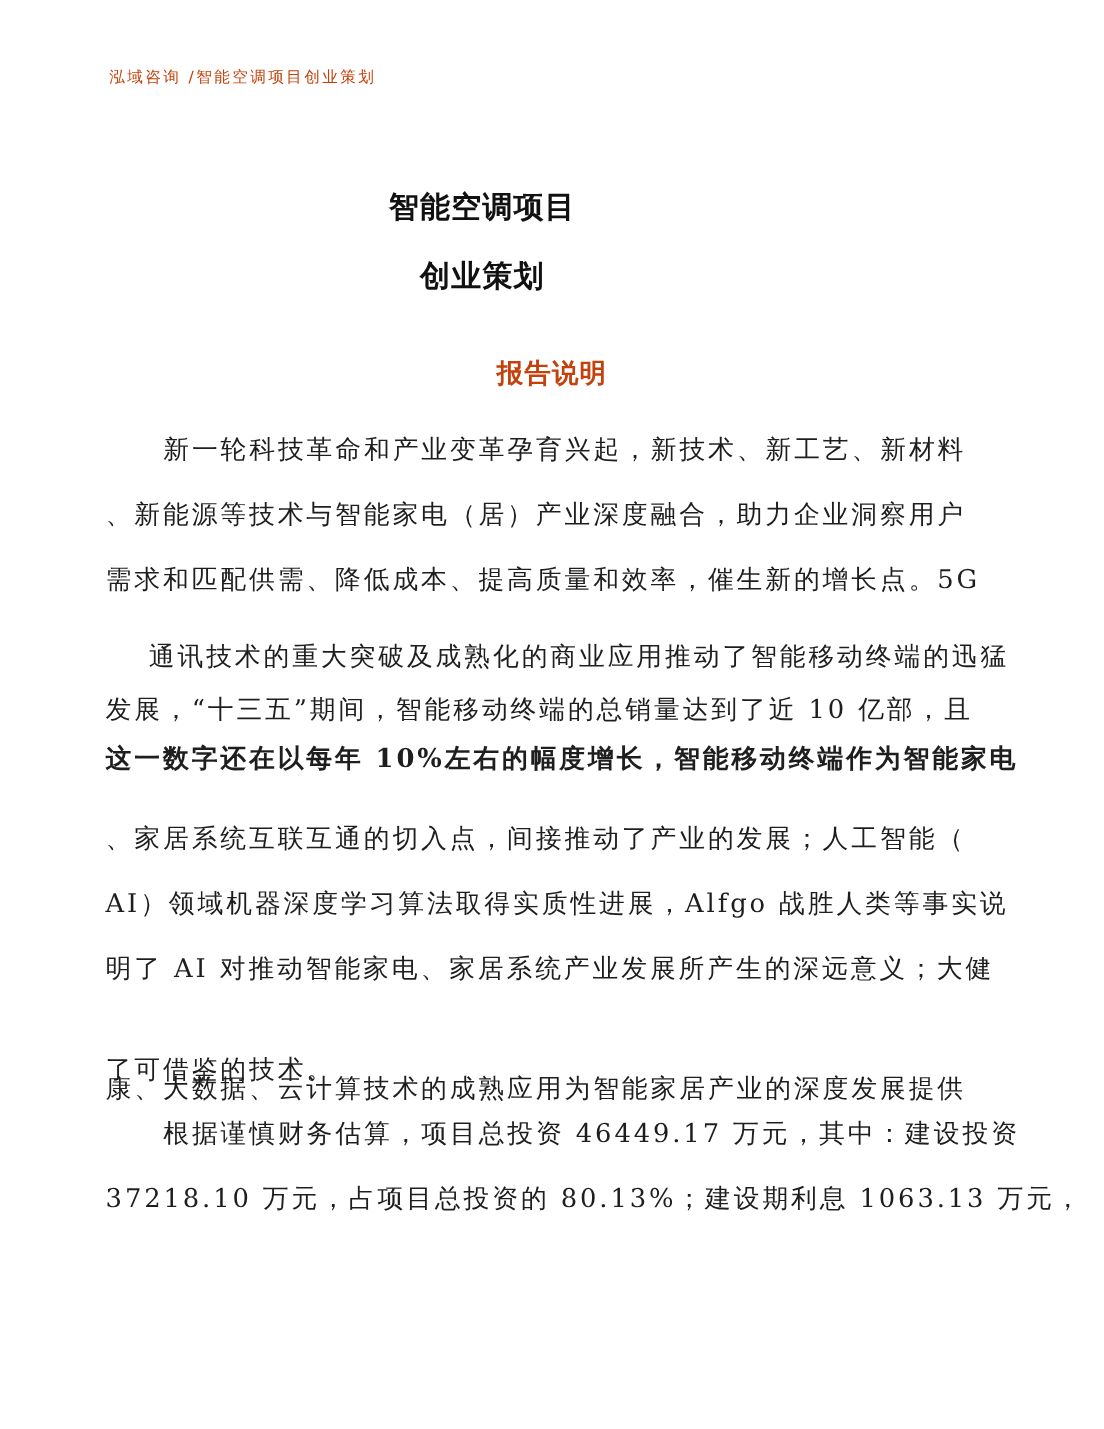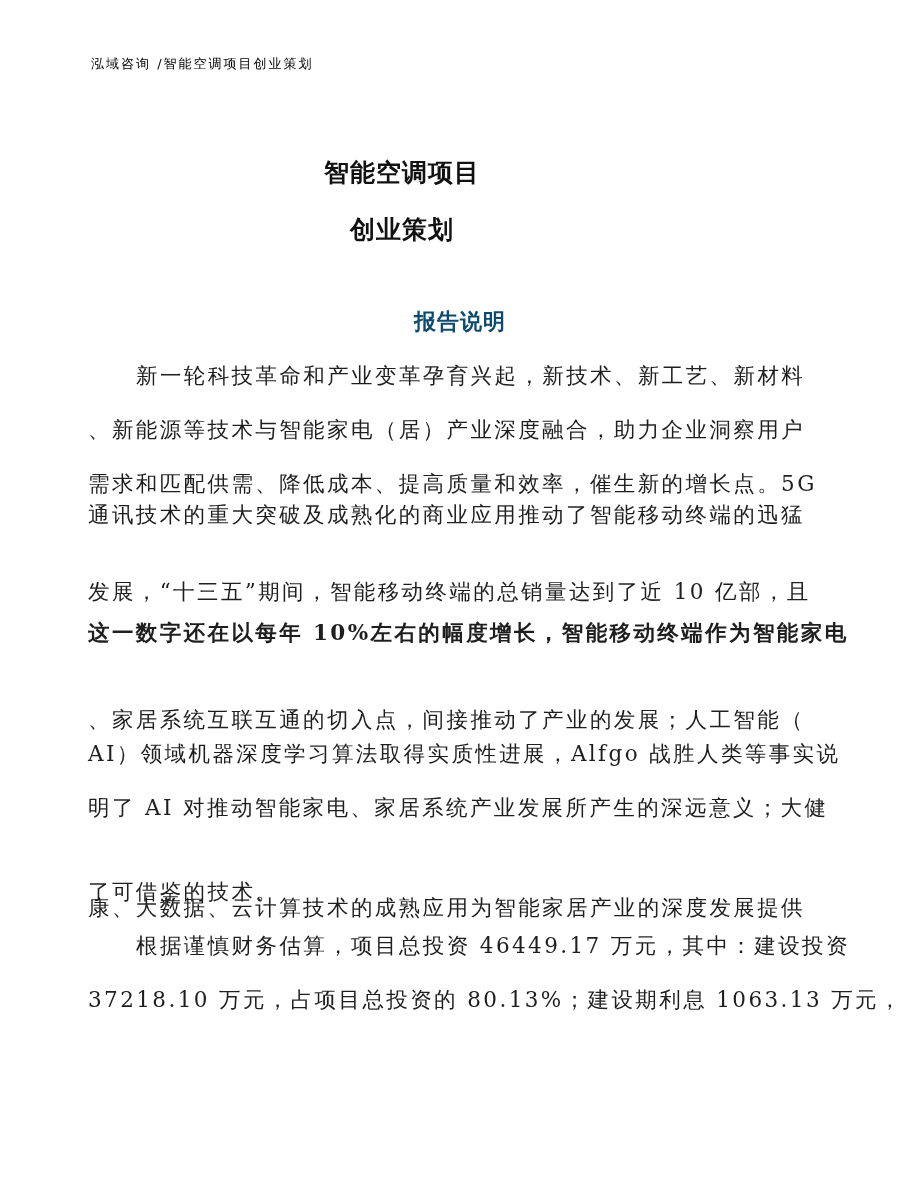--- a/index.html
+++ b/index.html
@@ -15,48 +15,48 @@
       font-family: "DejaVu Serif", "Liberation Serif", serif;
       color: #1a1a1a;
     }
     .page-header {
       position: absolute;
       left: 91px;
       top: 55px;
       font-family: "DejaVu Sans", "Liberation Sans", sans-serif;
       font-size: 13px;
       letter-spacing: 2px;
-      color: #000000;
+      color: #c2410c;
       white-space: nowrap;
     }
     .title {
       position: absolute;
       left: 0;
       width: 804px;
       text-align: center;
       font-family: "DejaVu Sans", "Liberation Sans", sans-serif;
       font-weight: bold;
       font-size: 25px;
       letter-spacing: 1px;
       color: #111111;
       white-space: nowrap;
     }
     .title-main { top: 156px; }
     .title-sub { top: 213px; }
     .section-heading {
       position: absolute;
       left: 0;
       width: 920px;
-      top: 307px;
+      top: 296px;
       text-align: center;
       font-family: "DejaVu Serif", "Liberation Serif", serif;
       font-weight: bold;
       font-size: 22px;
       letter-spacing: 1px;
-      color: #0c4a6e;
+      color: #c2410c;
     }
     .body-text {
       position: absolute;
       left: 88px;
       width: 740px;
       font-family: "DejaVu Serif", "Liberation Serif", serif;
       font-size: 21.5px;
       color: #1e1e1e;
     }
     .line {
@@ -77,24 +77,24 @@
 <div class="title title-sub">创业策划</div>
 
 <div class="section-heading">报告说明</div>
 
 <div class="body-text" style="top:0;">
 
   <div>
     <div class="line" style="top:361px; left:48px;">新一轮科技革命和产业变革孕育兴起，新技术、新工艺、新材料</div>
     <div class="line" style="top:415px;">、新能源等技术与智能家电（居）产业深度融合，助力企业洞察用户</div>
     <div class="line" style="top:469px;">需求和匹配供需、降低成本、提高质量和效率，催生新的增长点。5G</div>
-    <div class="line" style="top:500px;">通讯技术的重大突破及成熟化的商业应用推动了智能移动终端的迅猛</div>
+    <div class="line" style="top:533px;margin-left:36px;">通讯技术的重大突破及成熟化的商业应用推动了智能移动终端的迅猛</div>
     <div class="line" style="top:577px;">发展，“十三五”期间，智能移动终端的总销量达到了近 10 亿部，且</div>
     <div class="line" style="top:618px;font-weight:bold;">这一数字还在以每年 10%左右的幅度增长，智能移动终端作为智能家电</div>
-    <div class="line" style="top:685px;margin-top:20px;">、家居系统互联互通的切入点，间接推动了产业的发展；人工智能（</div>
+    <div class="line" style="top:685px;">、家居系统互联互通的切入点，间接推动了产业的发展；人工智能（</div>
     <div class="line" style="top:739px;text-align:center;">AI）领域机器深度学习算法取得实质性进展，Alfgo 战胜人类等事实说</div>
     <div class="line" style="top:793px;">明了 AI 对推动智能家电、家居系统产业发展所产生的深远意义；大健</div>
     <div class="line" style="top:894px;font-family:Liberation Mono, monospace;">康、大数据、云计算技术的成熟应用为智能家居产业的深度发展提供</div>
     <div class="line" style="top:877px;">了可借鉴的技术。</div>
   </div>
 
   <div>
     <div class="line" style="top:931px; left:48px;">根据谨慎财务估算，项目总投资 46449.17 万元，其中：建设投资</div>
     <div class="line" style="top:985px;">37218.10 万元，占项目总投资的 80.13%；建设期利息 1063.13 万元，</div>
   </div>

